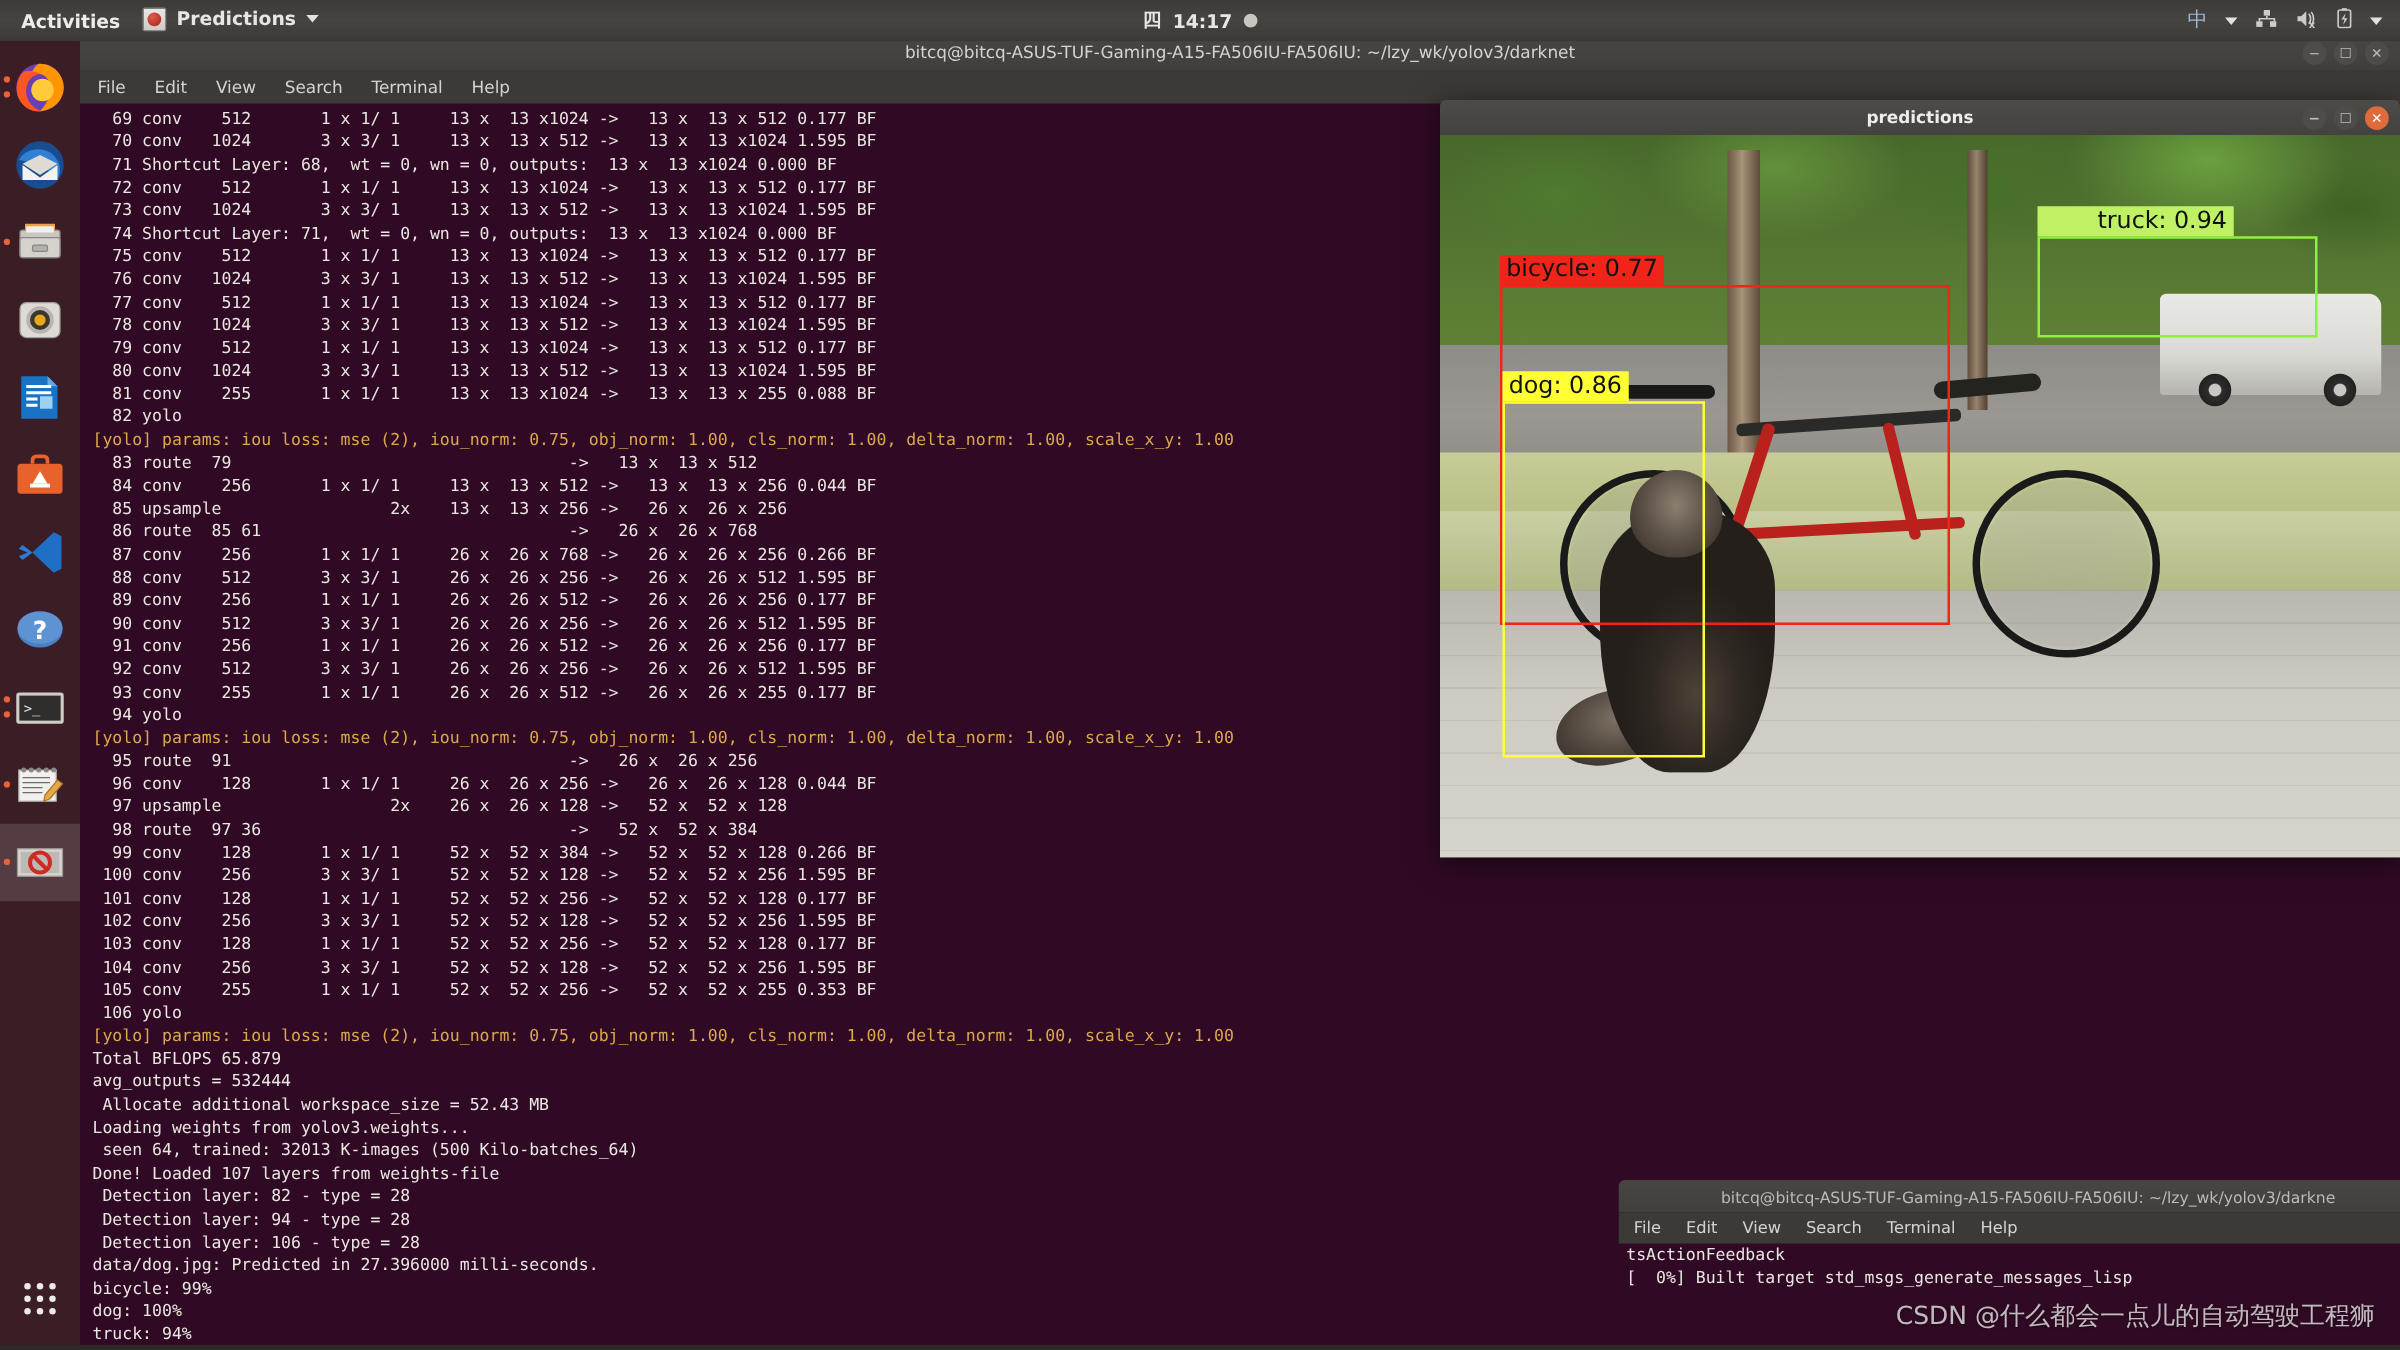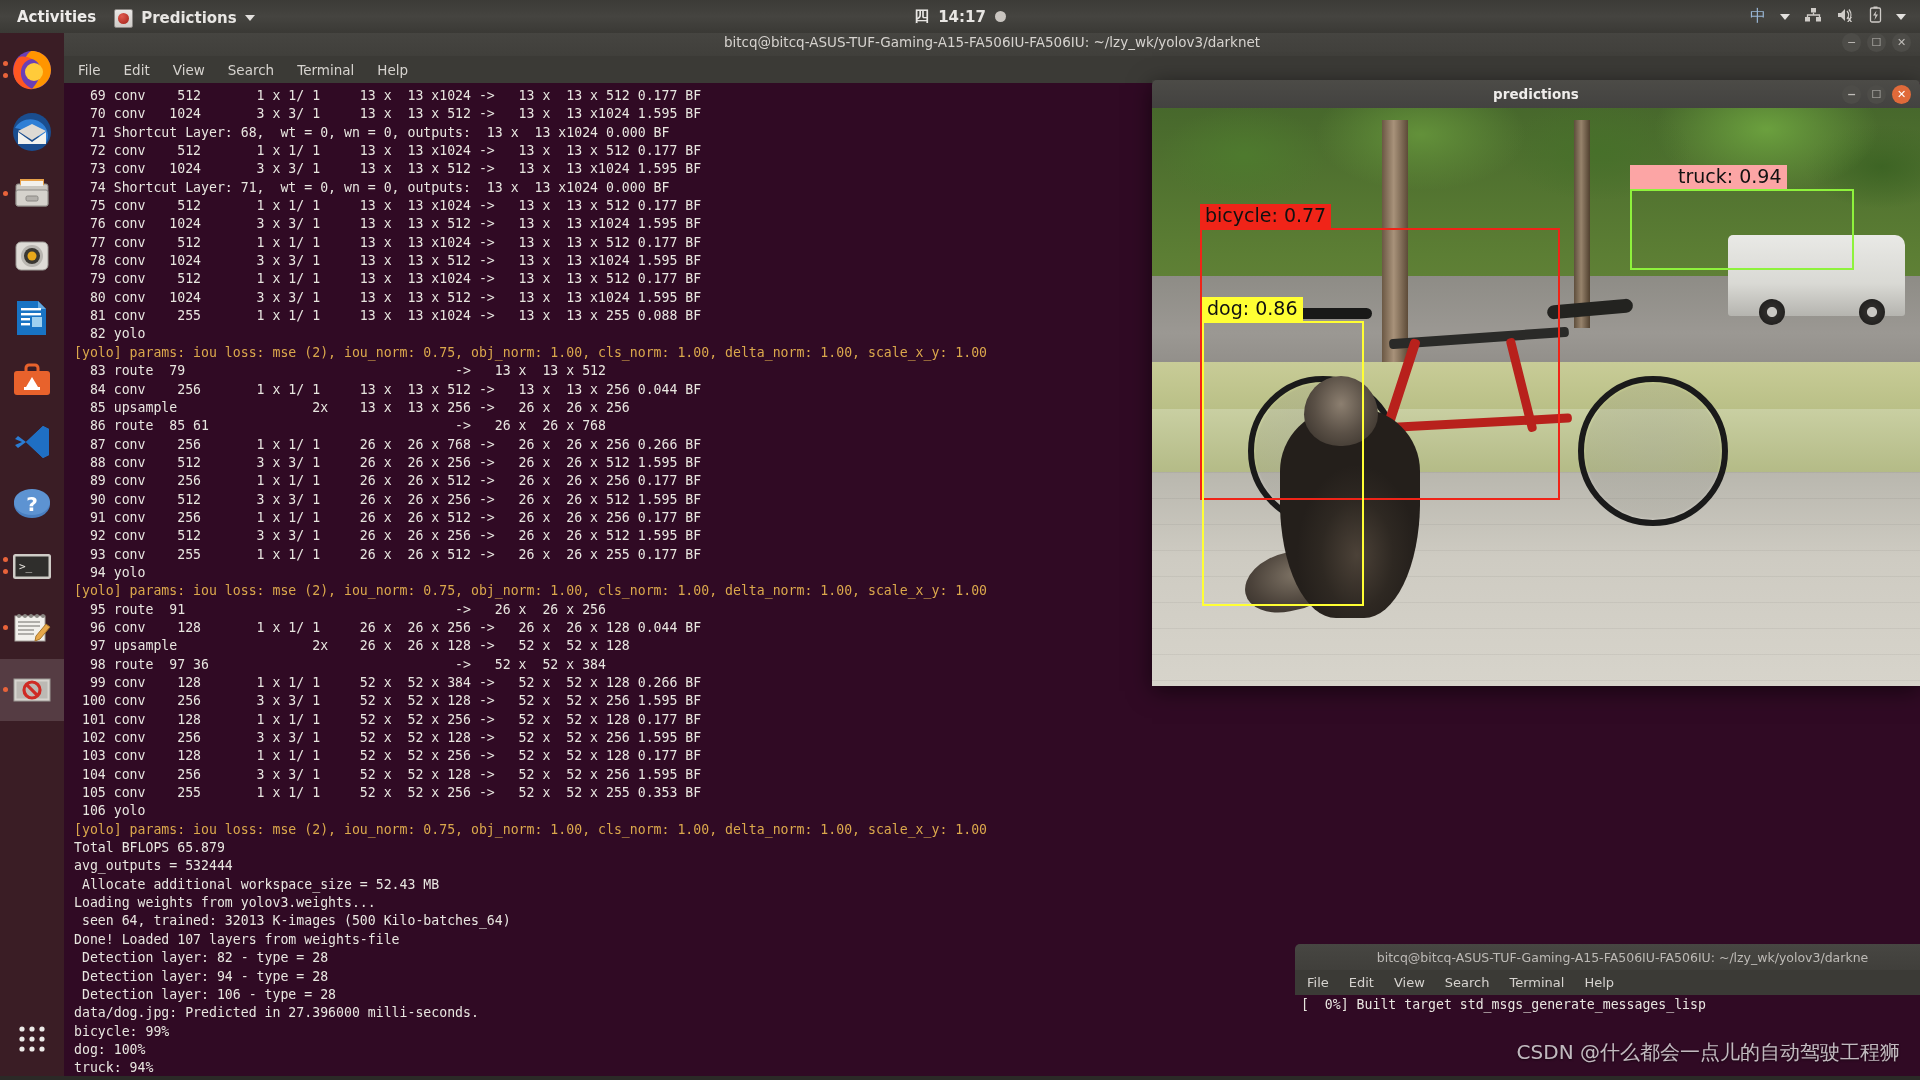--- a/index.html
+++ b/index.html
@@ -13,21 +13,21 @@
   
   #top-panel {
     position: absolute; top: 0; left: 0;
     width: 1920px; height: 33px;
     background: linear-gradient(to bottom, #3c3b37 0%, #454440 50%, #3a3935 100%);
     display: flex; align-items: center;
     color: #e8e6e3;
     font-size: 15px; font-weight: bold;
     z-index: 100;
   }
-  #top-panel .tp-left { display: flex; align-items: flex-end; gap: 12px; padding-left: 11px; }
+  #top-panel .tp-left { display: flex; align-items: flex-start; gap: 12px; padding-left: 11px; }
   #top-panel .activities { color: #eeecea; padding: 2px 6px; }
   #top-panel .app-indicator { display: flex; align-items: center; gap: 8px; }
   .app-icon-box {
     width: 19px; height: 19px;
     background: linear-gradient(to bottom,#e9e7e5,#cfcbc7);
     border: 1px solid #8a8784;
     border-radius: 2px;
     display: flex; align-items: center; justify-content: center;
   }
   .app-icon-box .dot {
@@ -580,35 +580,35 @@
       <div class="dog-head"></div>
     </div>
 
     <div class="det-box" style="left:48px;top:120px;width:360px;height:272px;border:2px solid #f02418;"></div>
     <div class="det-label" style="left:48px;top:96px;background:#f02418;">bicycle: 0.77</div>
 
     <div class="det-box" style="left:50px;top:213px;width:162px;height:285px;border:2px solid #ffff33;"></div>
     <div class="det-label" style="left:50px;top:189px;background:#ffff33;">dog: 0.86</div>
 
     <div class="det-box" style="left:478px;top:81px;width:224px;height:81px;border:2px solid #8ef23c;"></div>
-    <div class="det-label" style="left:478px;top:57px;background:#fca5a5;padding-left:48px;">truck: 0.94</div>
+    <div class="det-label" style="left:478px;top:57px;background:#bef264;padding-left:48px;">truck: 0.94</div>
   </div>
 </div>
 
 <div id="terminal2">
   <div class="t2-titlebar">
     <span>bitcq@bitcq-ASUS-TUF-Gaming-A15-FA506IU-FA506IU: ~/lzy_wk/yolov3/darkne</span>
   </div>
   <div class="t2-menubar">
     <span>File</span>
     <span>Edit</span>
     <span>View</span>
     <span>Search</span>
     <span>Terminal</span>
     <span>Help</span>
   </div>
   <div class="t2-body">
-    <div class="t2-text" id="term2-content"><div>[  0%] Built target std_msgs_generate_messages_lisp</div></div>
+    <div class="t2-text" id="term2-content"><div>tsActionFeedback</div><div>[  0%] Built target std_msgs_generate_messages_lisp</div></div>
   </div>
 </div>
 
 <div id="watermark">CSDN @什么都会一点儿的自动驾驶工程狮</div>
 <div class="bottom-edge"></div>
 
 </body></html>

